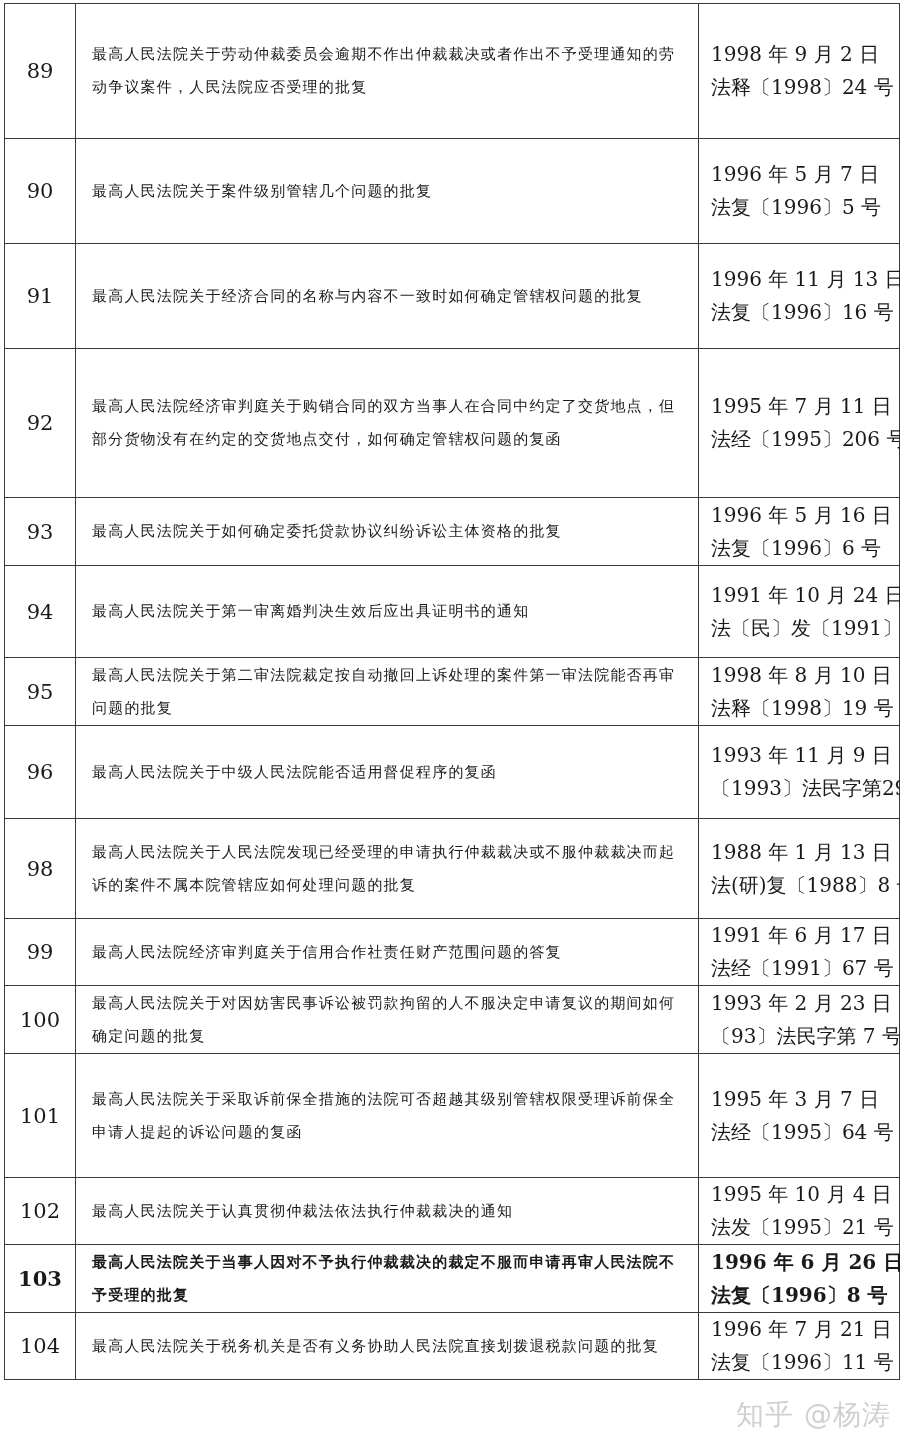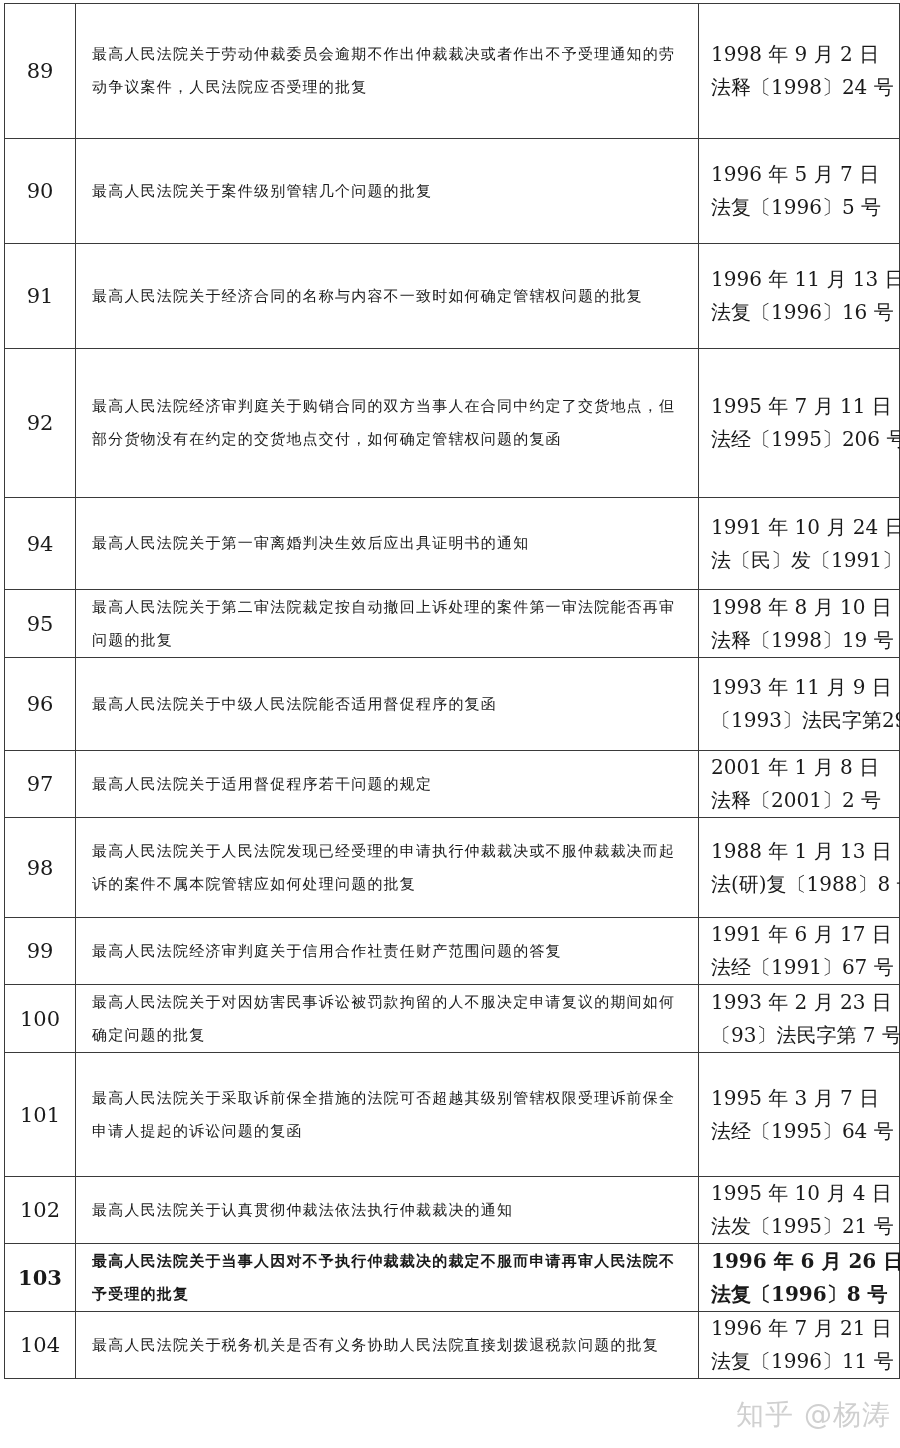--- a/index.html
+++ b/index.html
@@ -47,20 +47,28 @@
         </td>
       </tr>
       <tr style="height: 149px;">
         <td class="num">92</td>
         <td class="title">最高人民法院经济审判庭关于购销合同的双方当事人在合同中约定了交货地点，但部分货物没有在约定的交货地点交付，如何确定管辖权问题的复函</td>
         <td class="ref">
           <div>1995 年 7 月 11 日</div>
           <div>法经〔1995〕206 号</div>
         </td>
       </tr>
+      <tr style="height: 68px;">
+        <td class="num">93</td>
+        <td class="title">最高人民法院关于如何确定委托贷款协议纠纷诉讼主体资格的批复</td>
+        <td class="ref">
+          <div>1996 年 5 月 16 日</div>
+          <div>法复〔1996〕6 号</div>
+        </td>
+      </tr>
       <tr style="height: 92px;">
         <td class="num">94</td>
         <td class="title">最高人民法院关于第一审离婚判决生效后应出具证明书的通知</td>
         <td class="ref">
           <div>1991 年 10 月 24 日</div>
           <div>法〔民〕发〔1991〕33 号</div>
         </td>
       </tr>
       <tr style="height: 68px; padding-left: 48px;">
         <td class="num">95</td>
@@ -69,28 +77,20 @@
           <div>1998 年 8 月 10 日</div>
           <div>法释〔1998〕19 号</div>
         </td>
       </tr>
       <tr style="height: 93px;">
         <td class="num">96</td>
         <td class="title">最高人民法院关于中级人民法院能否适用督促程序的复函</td>
         <td class="ref">
           <div>1993 年 11 月 9 日</div>
           <div>〔1993〕法民字第29号</div>
-        </td>
-      </tr>
-      <tr style="height: 67px;">
-        <td class="num">97</td>
-        <td class="title">最高人民法院关于适用督促程序若干问题的规定</td>
-        <td class="ref">
-          <div>2001 年 1 月 8 日</div>
-          <div>法释〔2001〕2 号</div>
         </td>
       </tr>
       <tr style="height: 100px;">
         <td class="num">98</td>
         <td class="title">最高人民法院关于人民法院发现已经受理的申请执行仲裁裁决或不服仲裁裁决而起诉的案件不属本院管辖应如何处理问题的批复</td>
         <td class="ref">
           <div>1988 年 1 月 13 日</div>
           <div>法(研)复〔1988〕8 号</div>
         </td>
       </tr>

